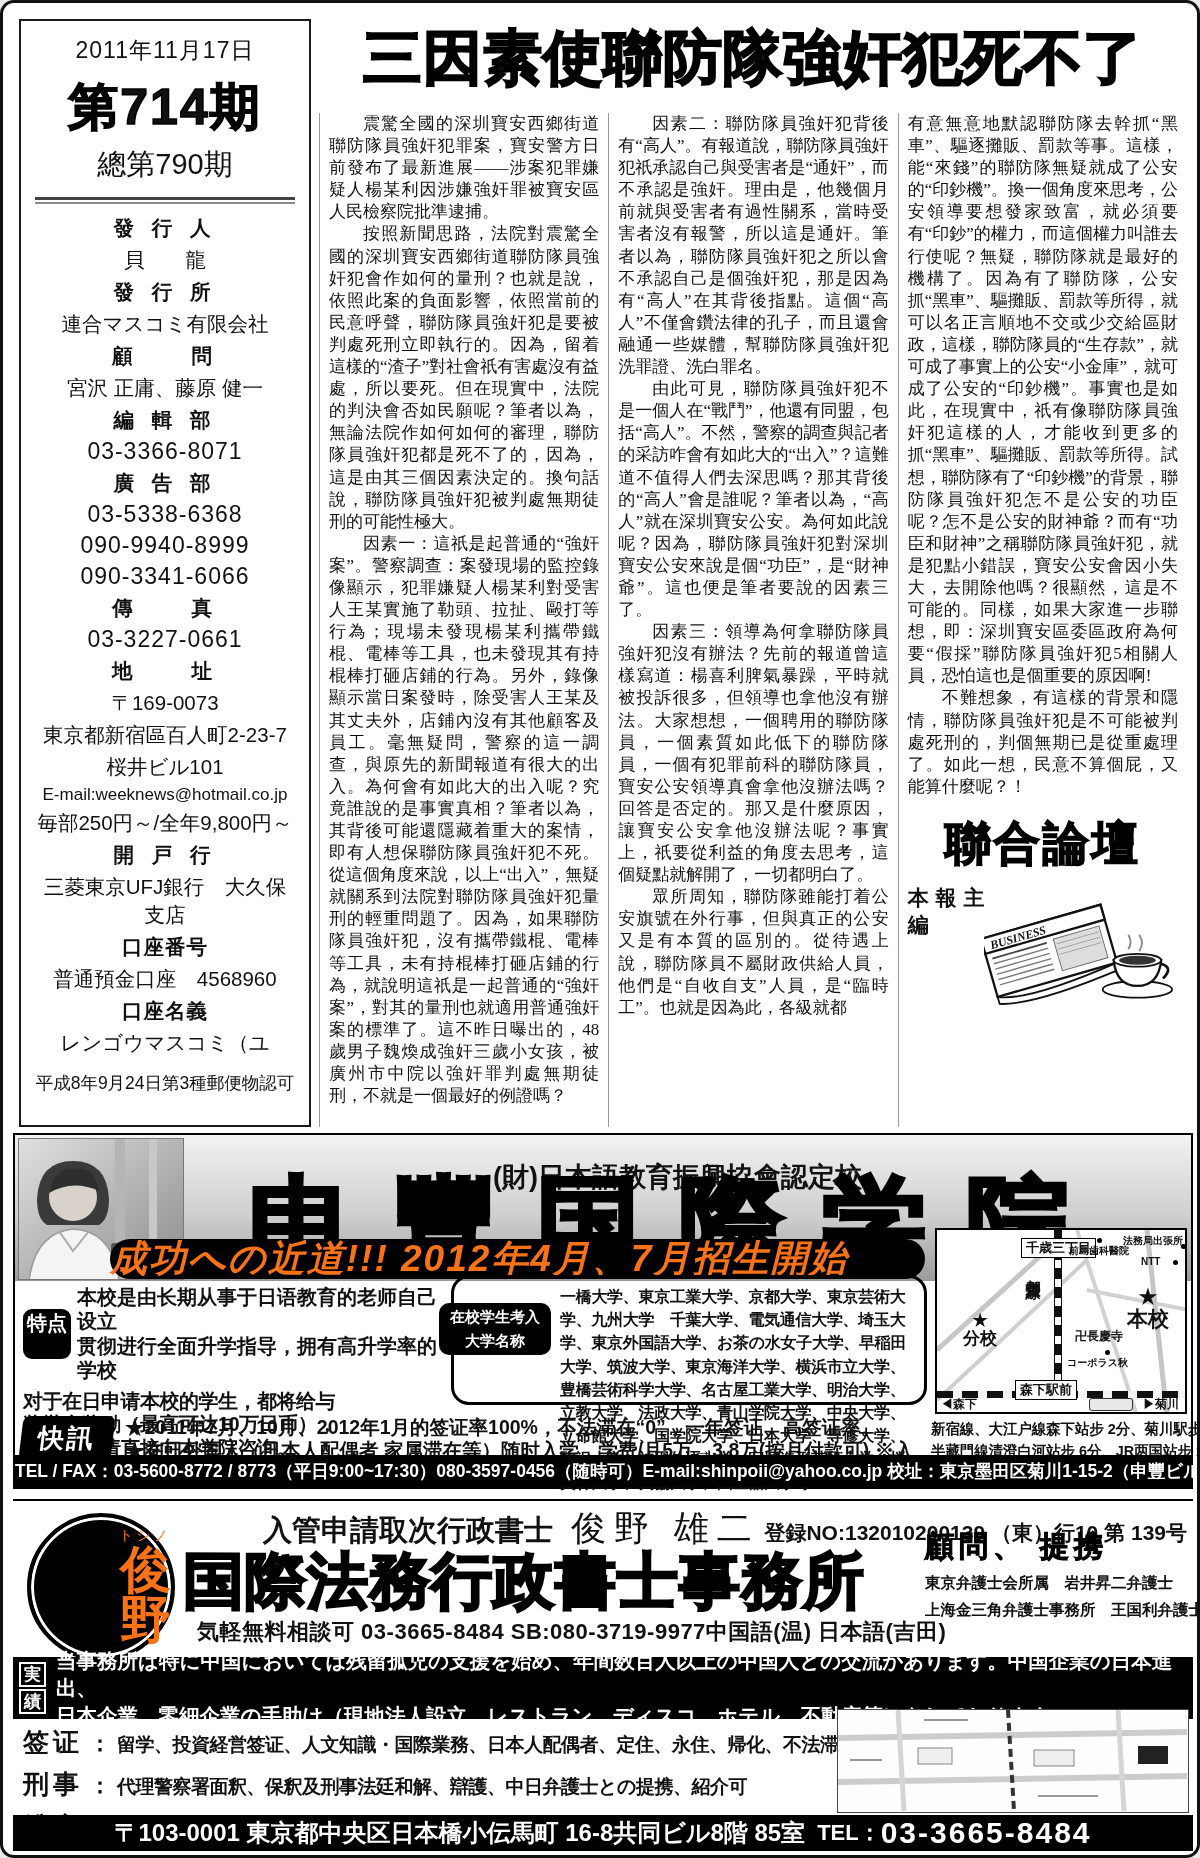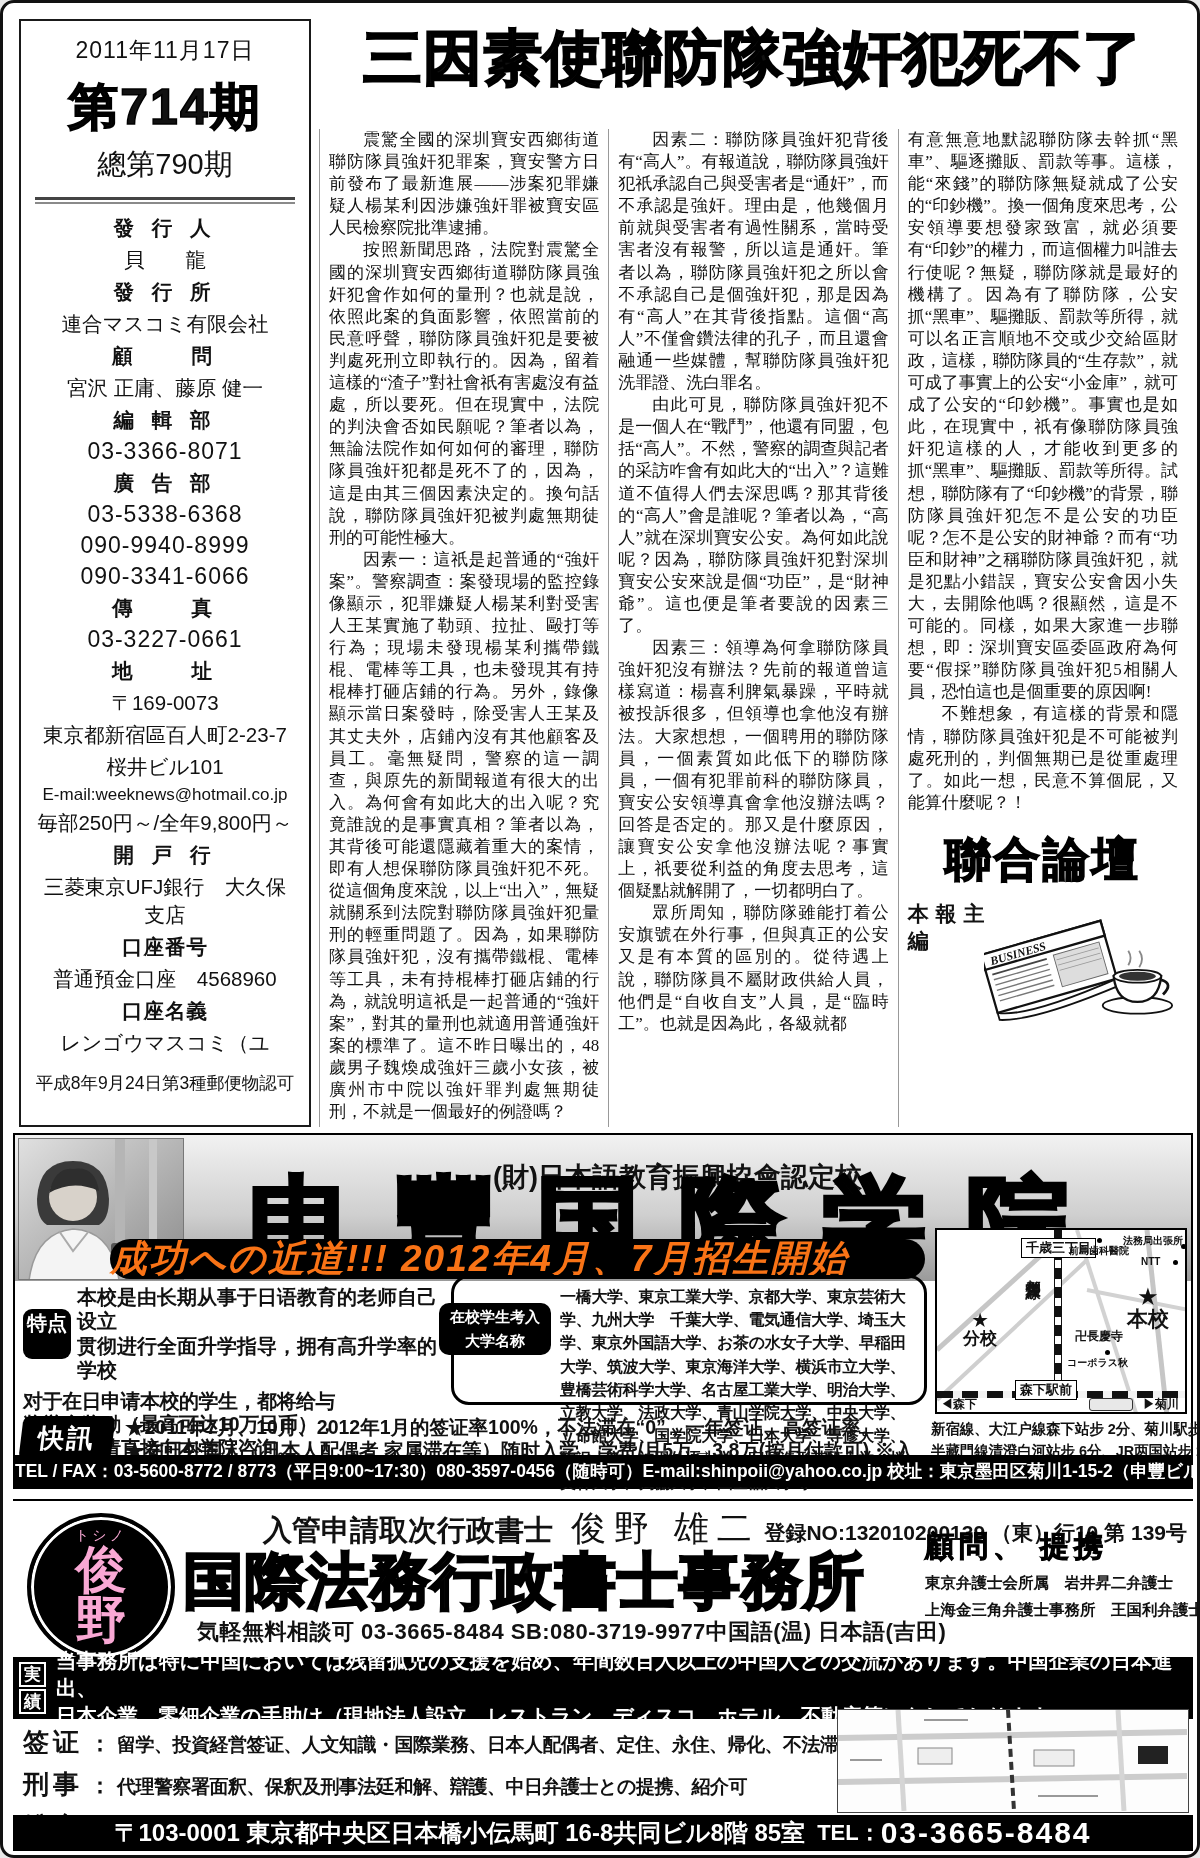--- a/index.html
+++ b/index.html
@@ -15,21 +15,21 @@
 .m-date { font-size:23px; letter-spacing:1px; }
 .m-issue { font-size:50px; font-weight:900; margin:8px 0 4px; letter-spacing:2px; -webkit-text-stroke:1.5px #000; }
 .m-total { font-size:29px; margin-bottom:12px; }
 .m-rule { height:7px; border-top:3px solid #444; border-bottom:2px solid #8a8a8a; margin:0 0 10px; }
 .mh { font-size:24px; font-weight:bold; letter-spacing:6px; margin:8px 0 1px; }
 .mh.tight { letter-spacing:1px; }
 .mv { font-size:20.5px; margin:4px 0; }
 .mv.num { font-size:23px; letter-spacing:1px; }
 .mv.small { font-size:17px; }
 .mv.approve { margin-top:14px; font-size:17.5px; }
-.article { flex:1; min-width:0; padding-left:8px; display:flex; flex-direction:column;gap:16px; }
+.article { flex:1; min-width:0; padding-left:8px; display:flex; flex-direction:column; }
 .headline {
   font-size:59px; font-weight:900; text-align:center; white-space:nowrap;
   -webkit-text-stroke:2px #000; letter-spacing:1px; margin:0 0 14px;
 }
 .cols { flex:1; display:flex; }
 .col {
   flex:1; min-width:0; padding:0 9px; border-left:1px solid #999;
   font-family:"Liberation Serif", serif; font-size:17px; line-height:1.3; text-align:justify;
 }
 .col p { text-indent:2em; margin:0; }
@@ -78,21 +78,21 @@
 .news-label { flex:none; width:92px; height:44px; background:#000; border-radius:7px; transform:skewX(-7deg); color:#fff; font-size:26px; font-weight:900; text-align:center; line-height:44px; letter-spacing:3px; }
 .news-lines { padding-left:12px; font-size:19.5px; font-weight:900; line-height:1.18; }
 .sa-access { position:absolute; top:283px; left:916px; width:260px; font-size:15px; font-weight:bold; line-height:1.45; white-space:nowrap; transform:scaleX(0.96); transform-origin:left; }
 .sa-telbar { position:absolute; left:0; right:0; bottom:0; height:32px; background:#000; color:#fff; font-size:17.5px; font-weight:bold; text-align:center; line-height:32px; white-space:nowrap; }
 
 .lawyer-ad { position:absolute; top:1496px; left:10px; width:1180px; height:352px; border-top:2px solid #000; background:#fff; }
 .la-toprow { position:absolute; top:4px; left:250px; right:6px; display:flex; align-items:baseline; }
 .la-toptitle { font-size:29px; font-weight:900; }
 .la-person { font-family:"Liberation Serif", serif; font-size:35px; font-weight:normal; letter-spacing:8px; padding-left:18px; }
 .la-reg { margin-left:auto; font-size:21px; font-weight:900; }
-.la-circle { position:absolute; top:12px; left:14px; width:148px; height:148px; background:#000; border-radius:50%; color:#f9a8d4; text-align:center; border:4px solid #000; box-shadow:0 0 0 3px #fff inset; }
+.la-circle { position:absolute; top:12px; left:14px; width:148px; height:148px; background:#000; border-radius:50%; color:#f97316; text-align:right; border:4px solid #000; box-shadow:0 0 0 3px #fff inset; }
 .la-circle .kana { font-size:14px; letter-spacing:3px; margin-top:10px; }
 .la-circle .big { font-size:51px; font-weight:900; line-height:0.98; }
 .la-office { position:absolute; top:40px; left:170px; width:745px; white-space:nowrap; font-size:61px; font-weight:900; -webkit-text-stroke:2.5px #000; letter-spacing:1px; }
 .la-contact { position:absolute; top:116px; left:184px; font-size:22px; font-weight:900; letter-spacing:0.5px; }
 .la-advisors { position:absolute; top:26px; left:912px; width:264px; }
 .la-adv-title { font-size:29px; font-weight:900; letter-spacing:5px; -webkit-text-stroke:1px #000; }
 .la-adv-line { font-size:15.5px; font-weight:bold; margin-top:6px; white-space:nowrap; }
 .la-band { position:absolute; top:156px; left:0; right:0; height:62px; background:#000; color:#fff; display:flex; align-items:center; }
 .band-label { flex:none; margin-left:6px; display:flex; flex-direction:column; gap:2px; }
 .band-label span { width:27px; height:25px; border:2px solid #fff; font-size:17px; font-weight:bold; text-align:center; line-height:22px; }

